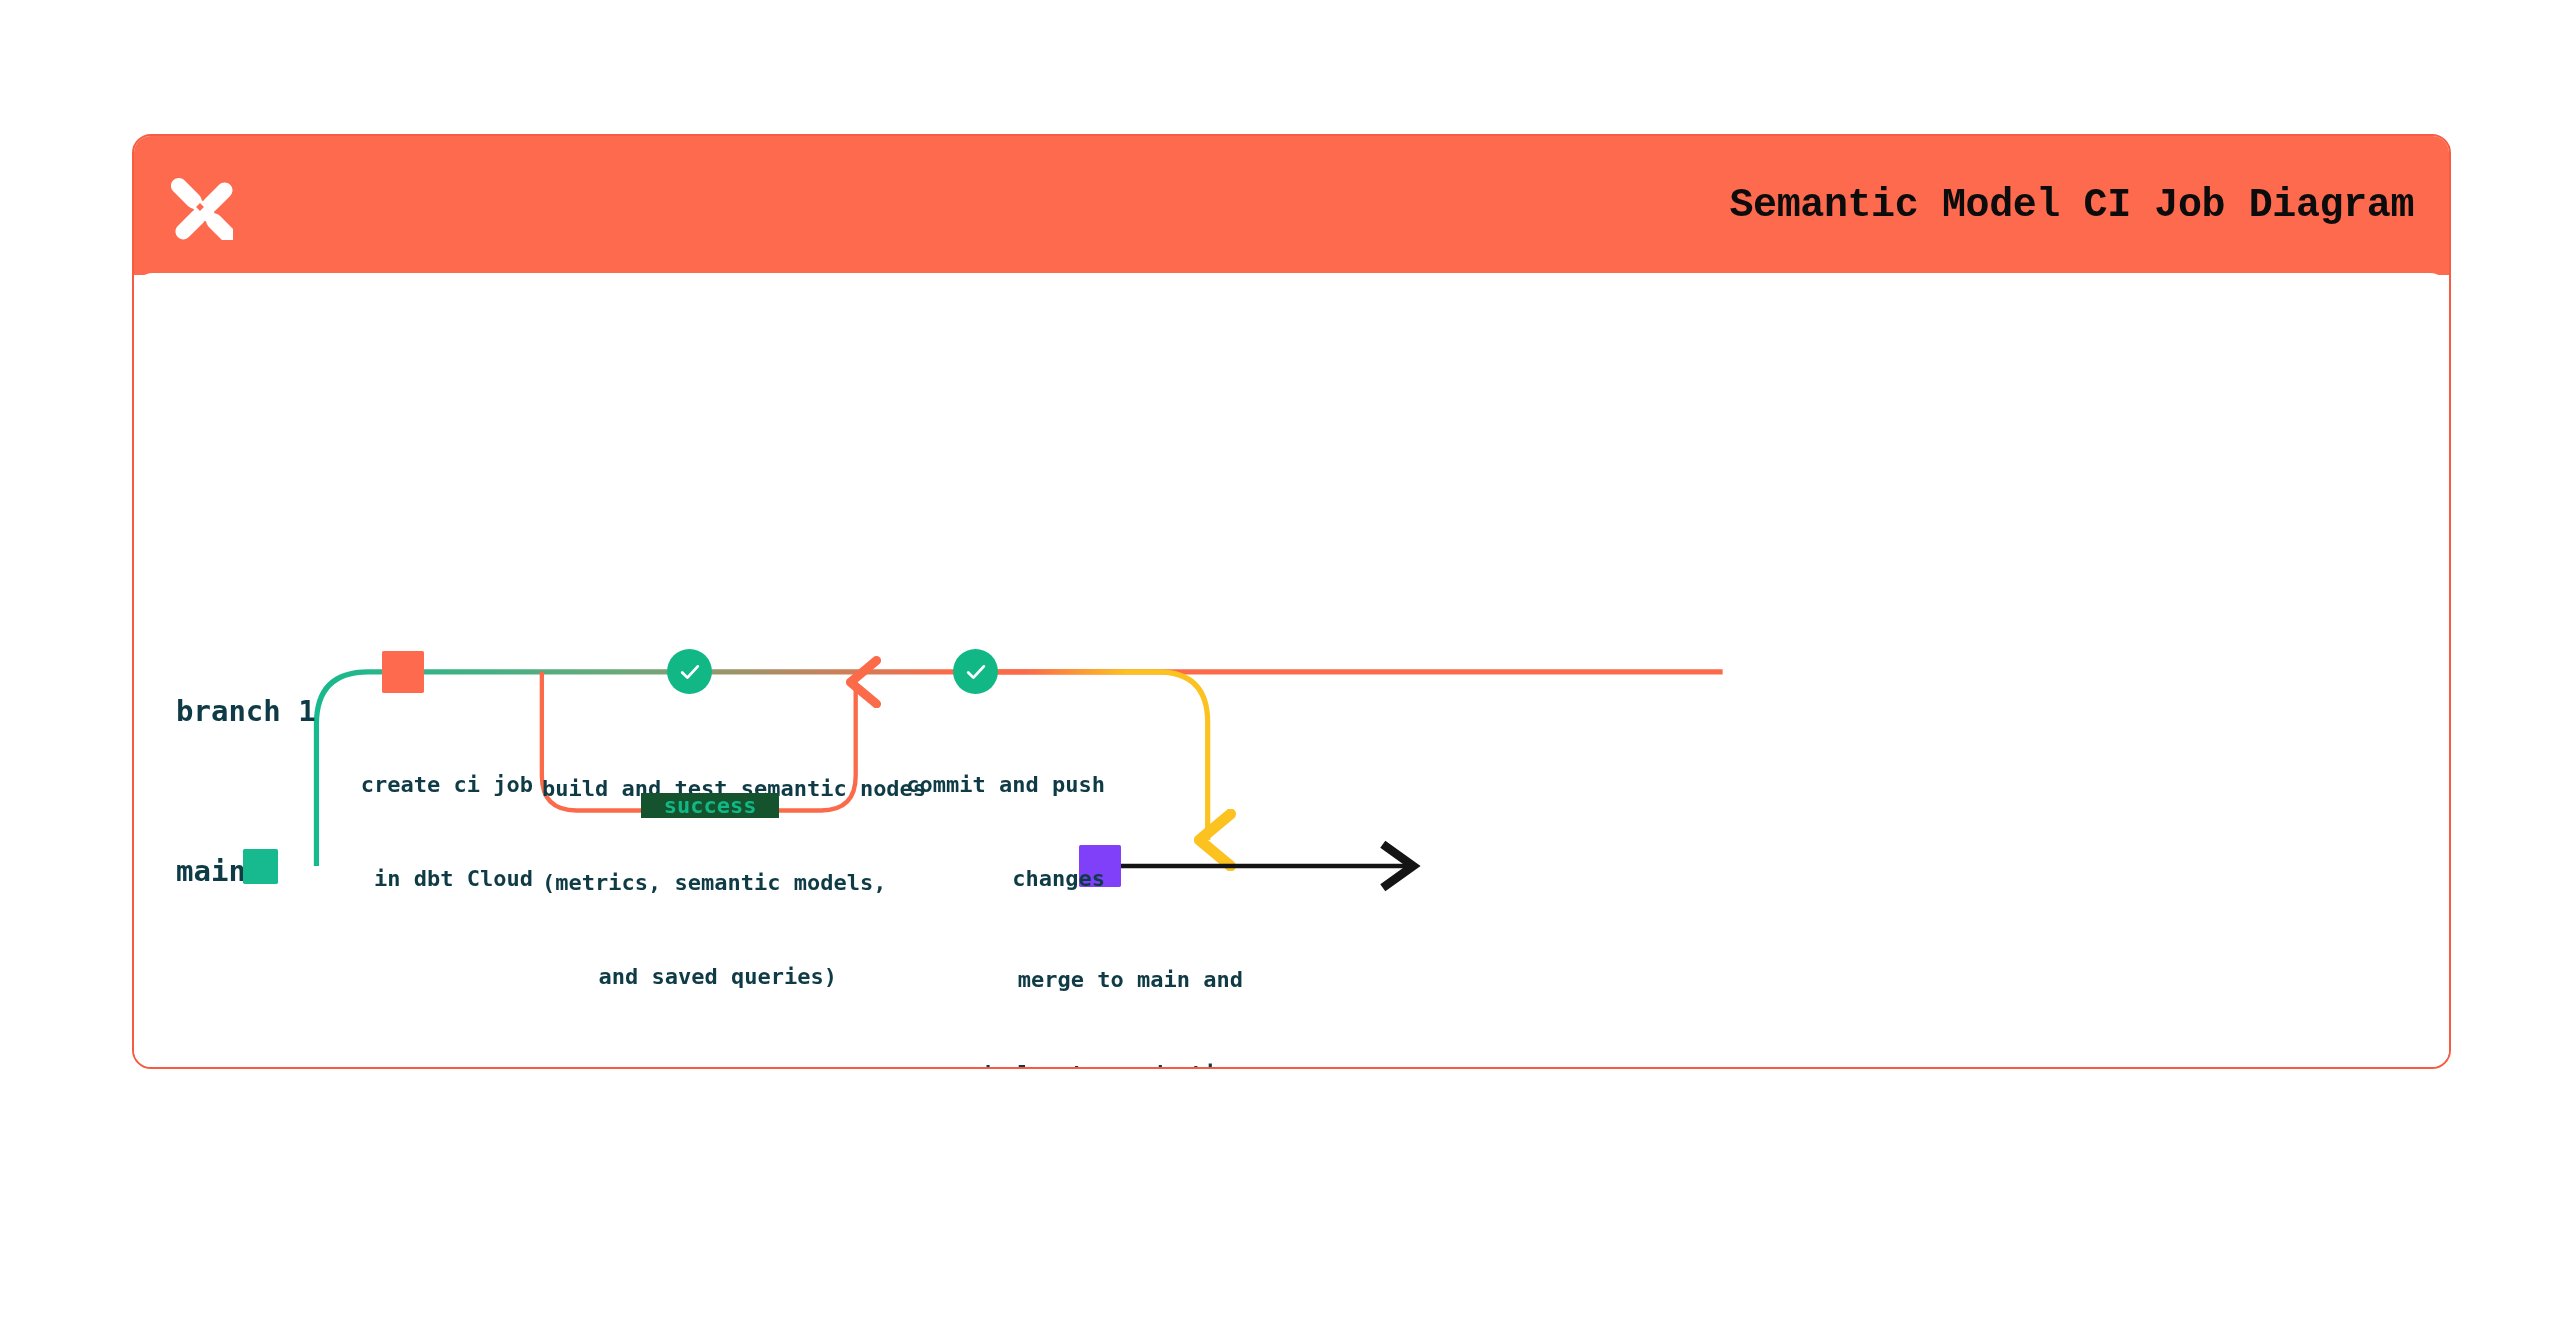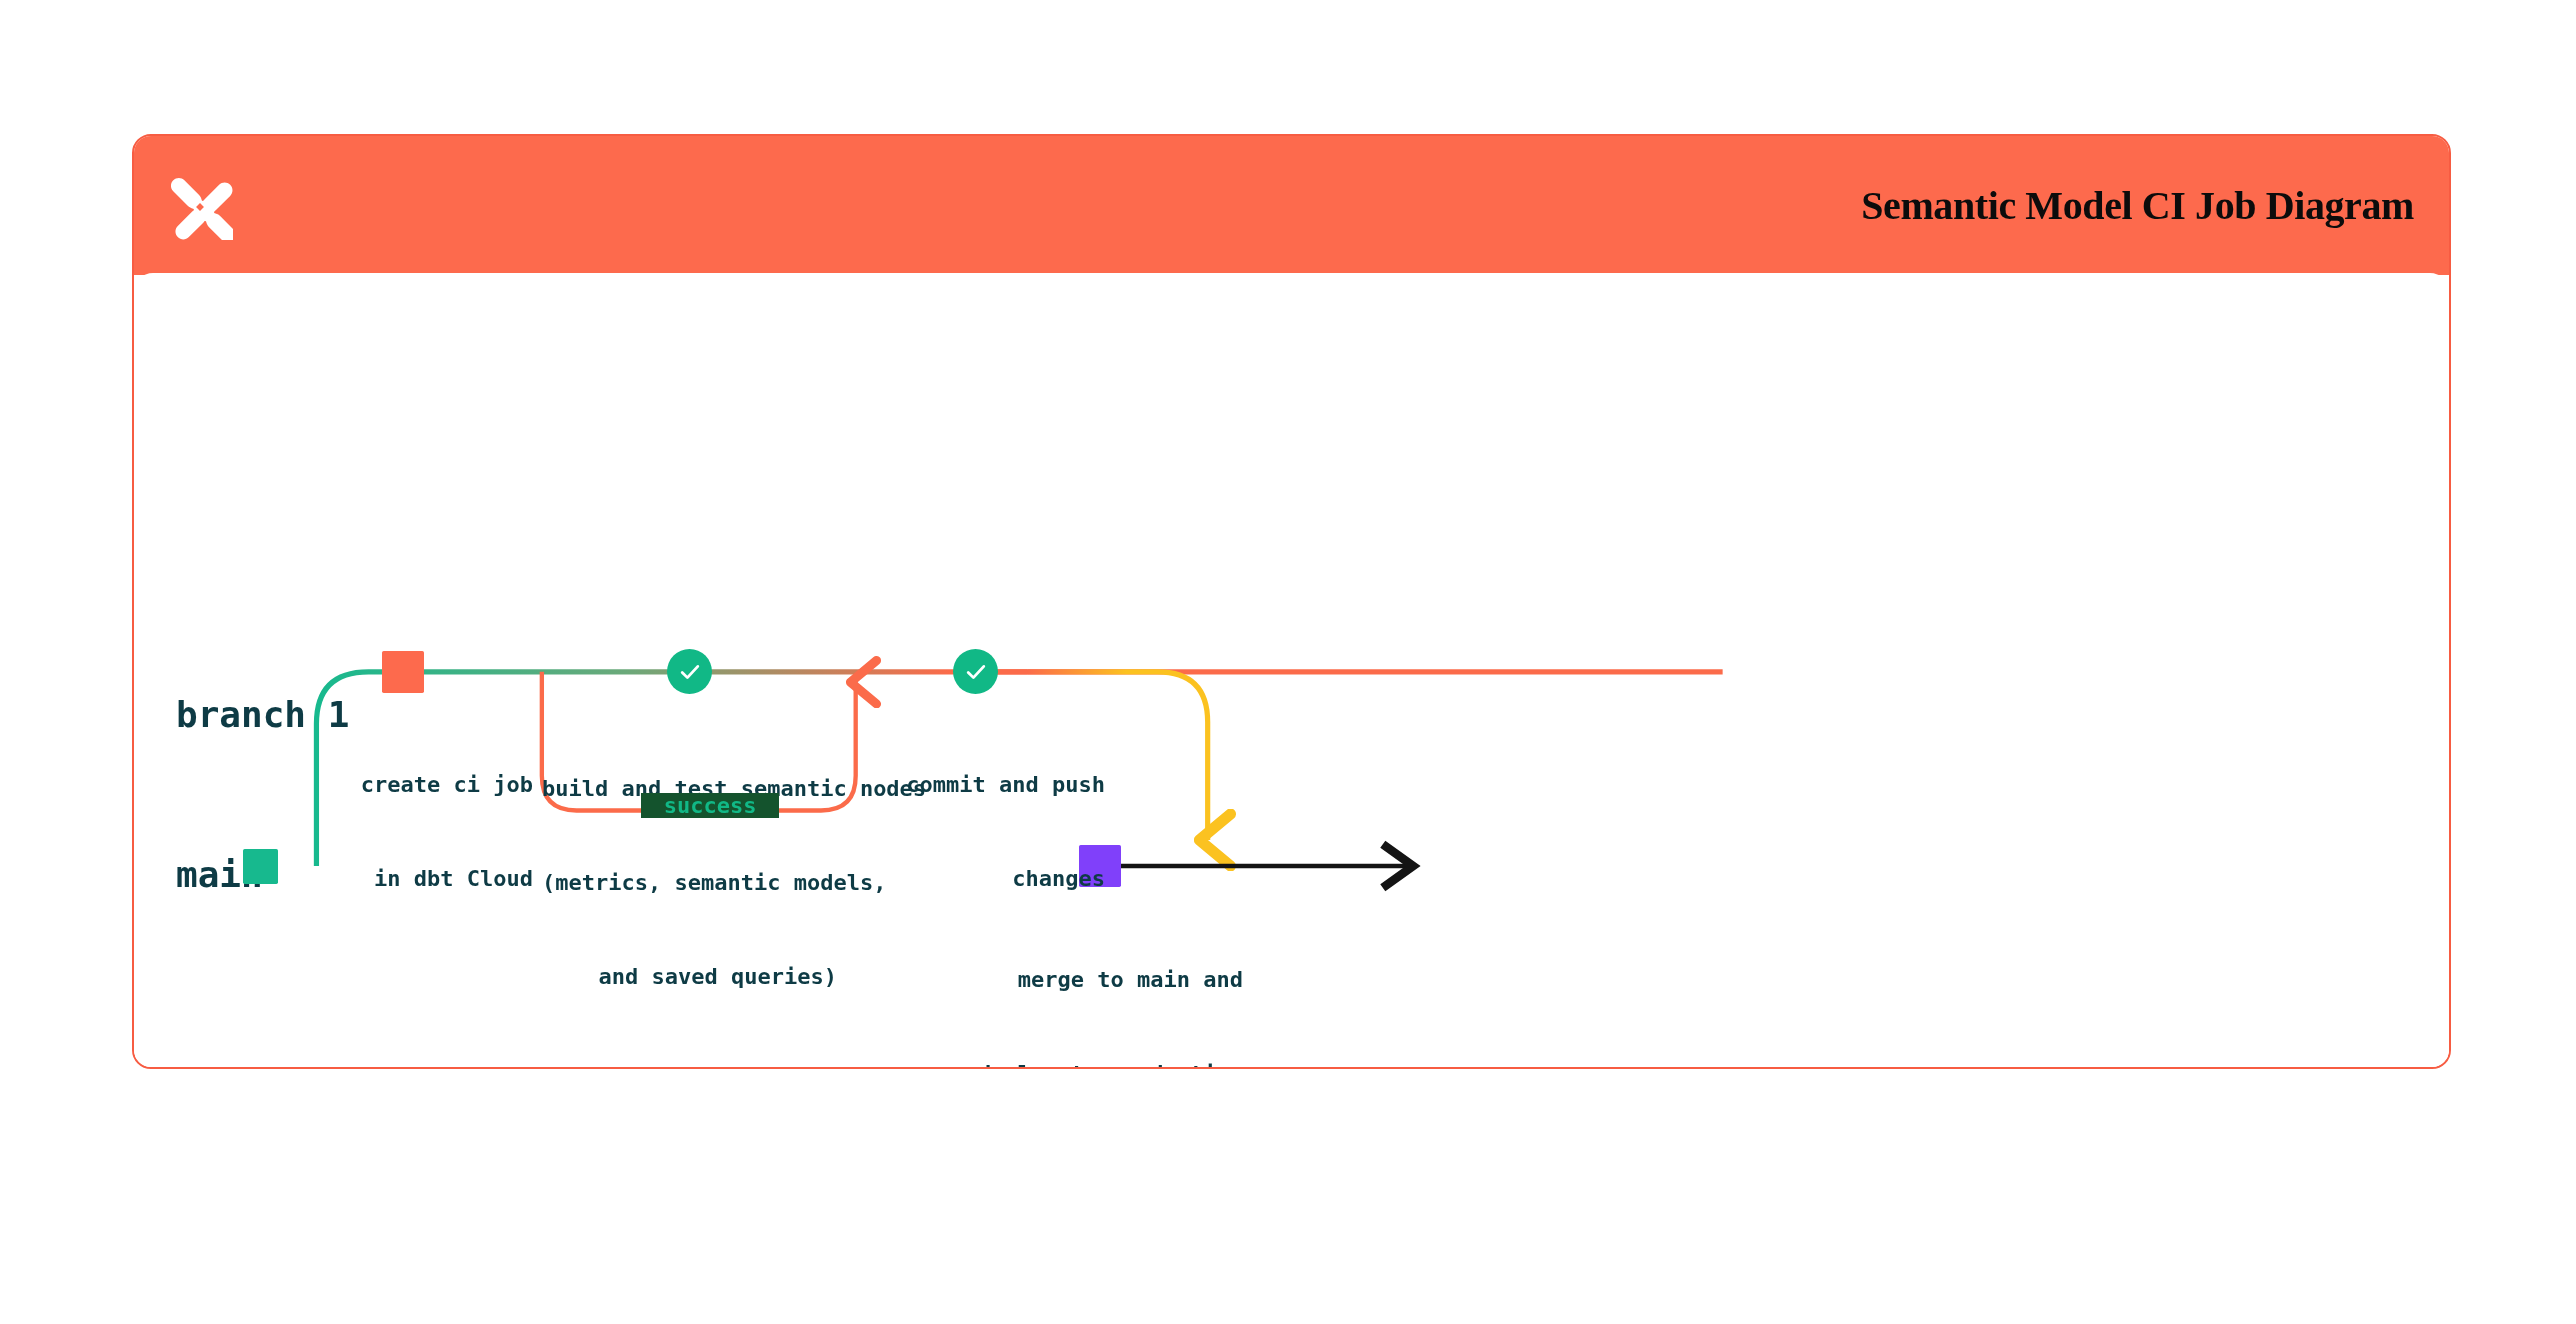--- a/index.html
+++ b/index.html
@@ -17,32 +17,32 @@
     box-sizing:border-box;
   }
   .card-body{
     position:absolute;left:0;top:137px;width:100%;height:795px;
     background:#ffffff;border-radius:19px 19px 15.6px 15.6px;
   }
   .logo{position:absolute;left:33px;top:38px;width:66px;height:66px;}
   .card-title{
     position:absolute;right:35px;top:0;height:139px;
     display:flex;align-items:center;
-    font-family:Liberation Serif, serif;
+    font-family:Liberation Mono, monospace;
     font-size:40px;font-weight:700;color:#0c0c0c;letter-spacing:-0.4px;
     white-space:nowrap;
   }
 
   .stage{position:absolute;left:0;top:0;width:2319px;height:935px;}
   .stage svg{position:absolute;left:0;top:0;}
 
   .lane-label{
     position:absolute;
     font-family:"DejaVu Sans Mono","Liberation Mono",monospace;
-    font-size:36px;font-weight:700;color:#0e3b45;white-space:nowrap;
+    font-size:29px;font-weight:700;color:#0e3b45;white-space:nowrap;
   }
   .lane-branch{left:42px;top:421px;}
   .lane-main{left:42px;top:581px;}
 
   .node-sq{position:absolute;border-radius:1.7px;}
   .sq-main{left:109px;top:576px;width:35px;height:35px;background:#17b98e;}
   .sq-ci{left:248px;top:378px;width:42px;height:42px;background:#fd6a4d;}
   .sq-merge{left:945px;top:572px;width:42px;height:42px;background:#8040fa;}
 
   .check{

